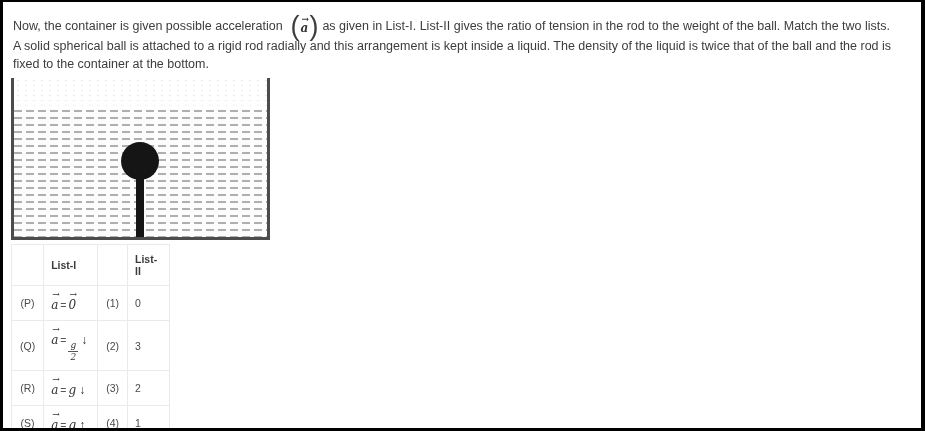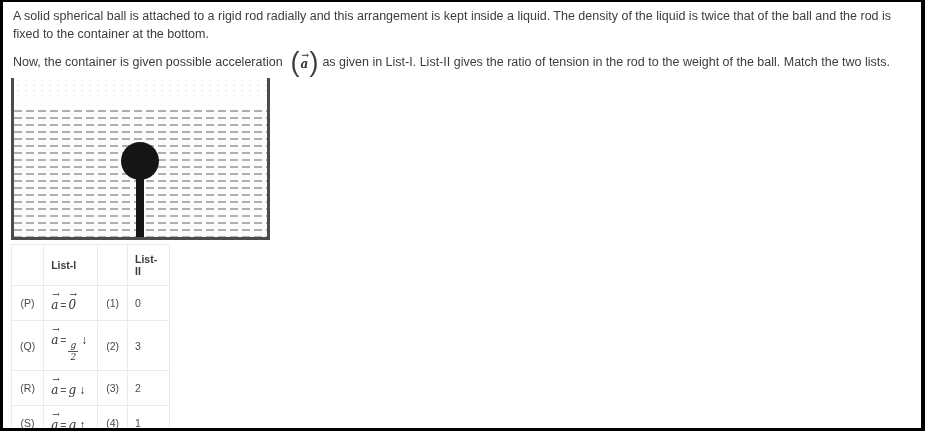--- a/index.html
+++ b/index.html
@@ -85,30 +85,30 @@
   .frac{display:inline-flex;flex-direction:column;align-items:center;line-height:1;font-size:9px;vertical-align:-4px;font-family:"DejaVu Serif", serif;font-style:italic;color:#333;}
   .frac .fnum{border-bottom:1px solid #555;padding:0 2px 1px;}
   .frac .fden{padding-top:1px;}
 </style>
 </head>
 <body>
 
 <div class="page">
 
   <div class="problem-text">
-    <p class="para">A solid spherical ball is attached to a rigid rod radially and this arrangement is kept inside a liquid. The density of the liquid is twice that of the ball and the rod is fixed to the container at the bottom.</p>
     <p class="para para2">
       <span class="seg">Now, the container is given possible acceleration</span>
       <span class="accel-group">
         <span class="bigparen">(</span>
         <span class="vec mathv"><span class="arrow-top">→</span><span>a</span></span>
         <span class="bigparen">)</span>
       </span>
       <span class="seg">as given in List-I. List-II gives the ratio of tension in the rod to the weight of the ball. Match the two lists.</span>
     </p>
+    <p class="para">A solid spherical ball is attached to a rigid rod radially and this arrangement is kept inside a liquid. The density of the liquid is twice that of the ball and the rod is fixed to the container at the bottom.</p>
   </div>
 
   <div class="diagram">
     <div class="air"></div>
     <div class="liquid"></div>
     <div class="rod"></div>
     <div class="ball"></div>
   </div>
 
   <table class="match-table">

